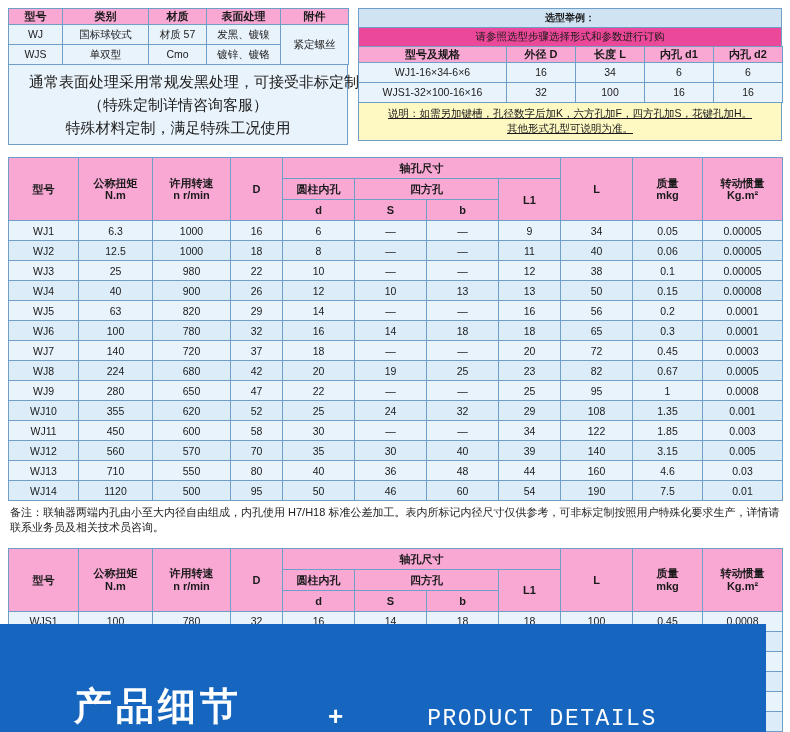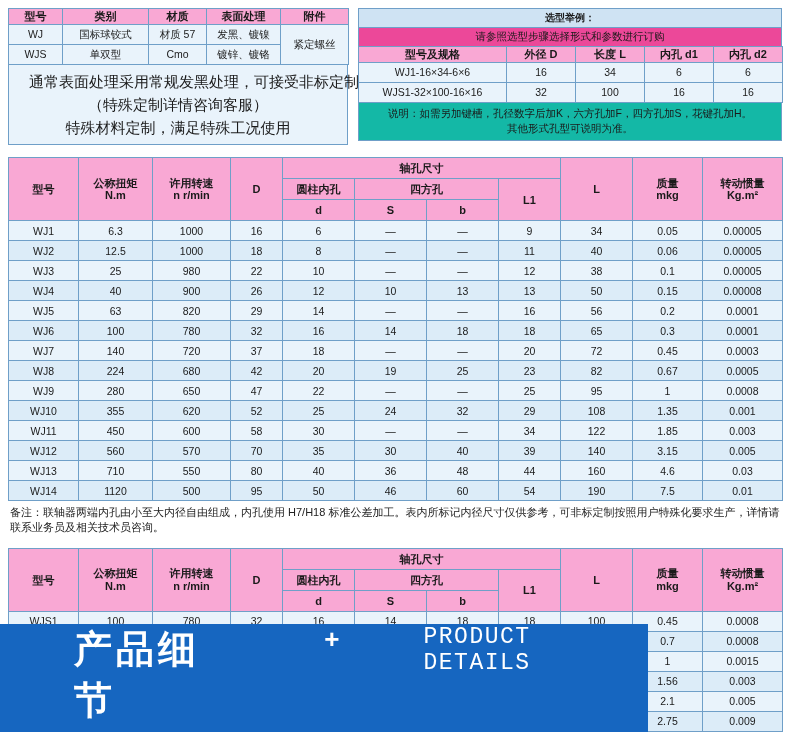--- a/index.html
+++ b/index.html
@@ -91,25 +91,26 @@
     background: #ec4899;
     border: 1px solid #6f9fc8;
     border-bottom: none;
     font-size: 10.5px;
     text-align: center;
     padding: 2px 0;
   }
   .mini-foot {
     border: 1px solid #6f9fc8;
     border-top: none;
-    background: #14b8a6;
+    background: #fef9c3;
     font-size: 10.5px;
     text-align: center;
     line-height: 1.5;
     padding: 3px 4px;
+    text-decoration: underline;
   }
 
   
   .spec-wrap {
     padding: 0 8px;
     box-sizing: border-box;
     width: 790px;
   }
   .spec-wrap.first { padding-top: 12px; }
   .spec-table {
@@ -121,26 +122,26 @@
     color: #222;
     padding: 4px 2px 0 2px;
     line-height: 1.3;
   }
 
   
   .banner {
     position: absolute;
     left: 0;
     bottom: 0;
-    width: 648px;
+    width: 766px;
     height: 108px;
     background: #1666c0;
     color: #ffffff;
     display: flex;
-    align-items: flex-start;
+    align-items: flex-end;
   }
   .banner-cn {
     font-size: 38px;
     font-weight: bold;
     letter-spacing: 4px;
     margin-left: 74px;
   }
   .banner-plus {
     font-size: 26px;
     font-weight: bold;

